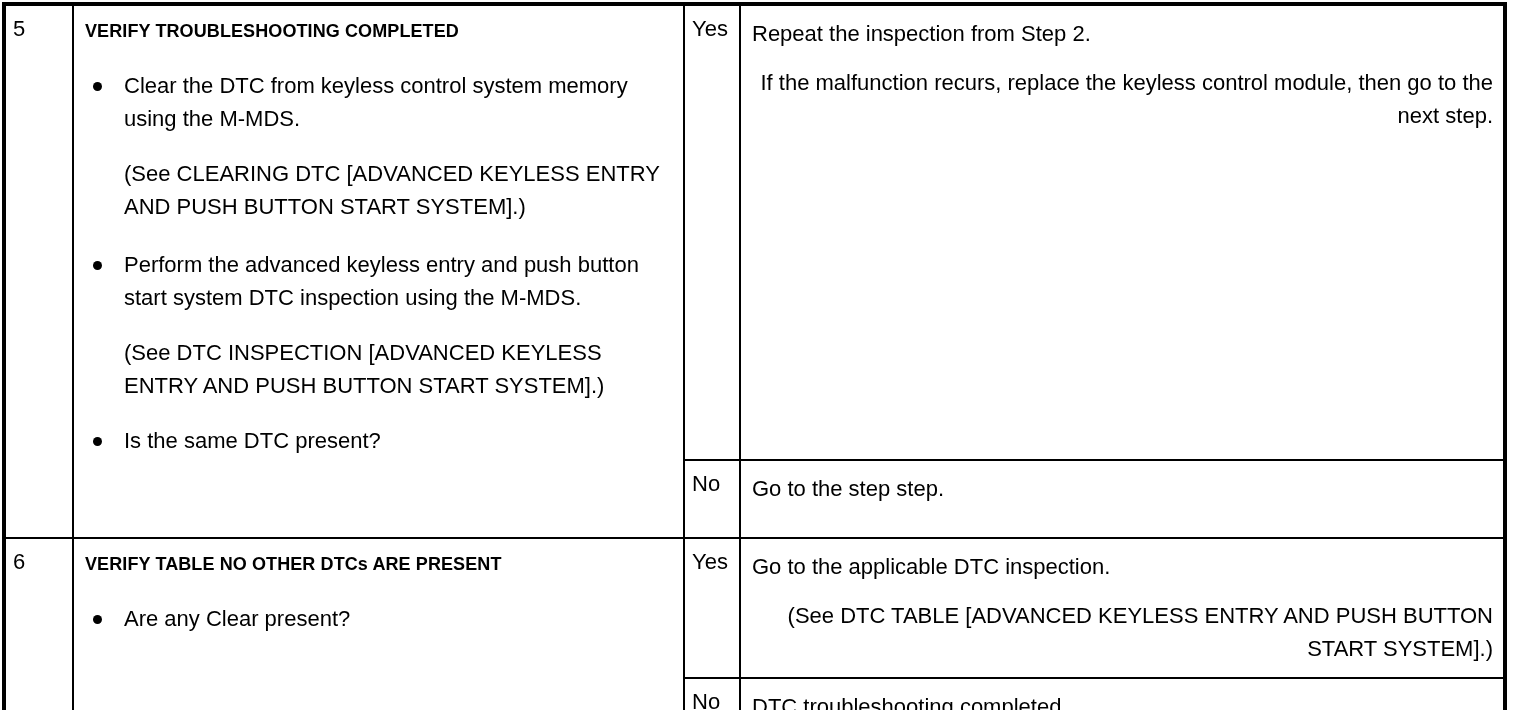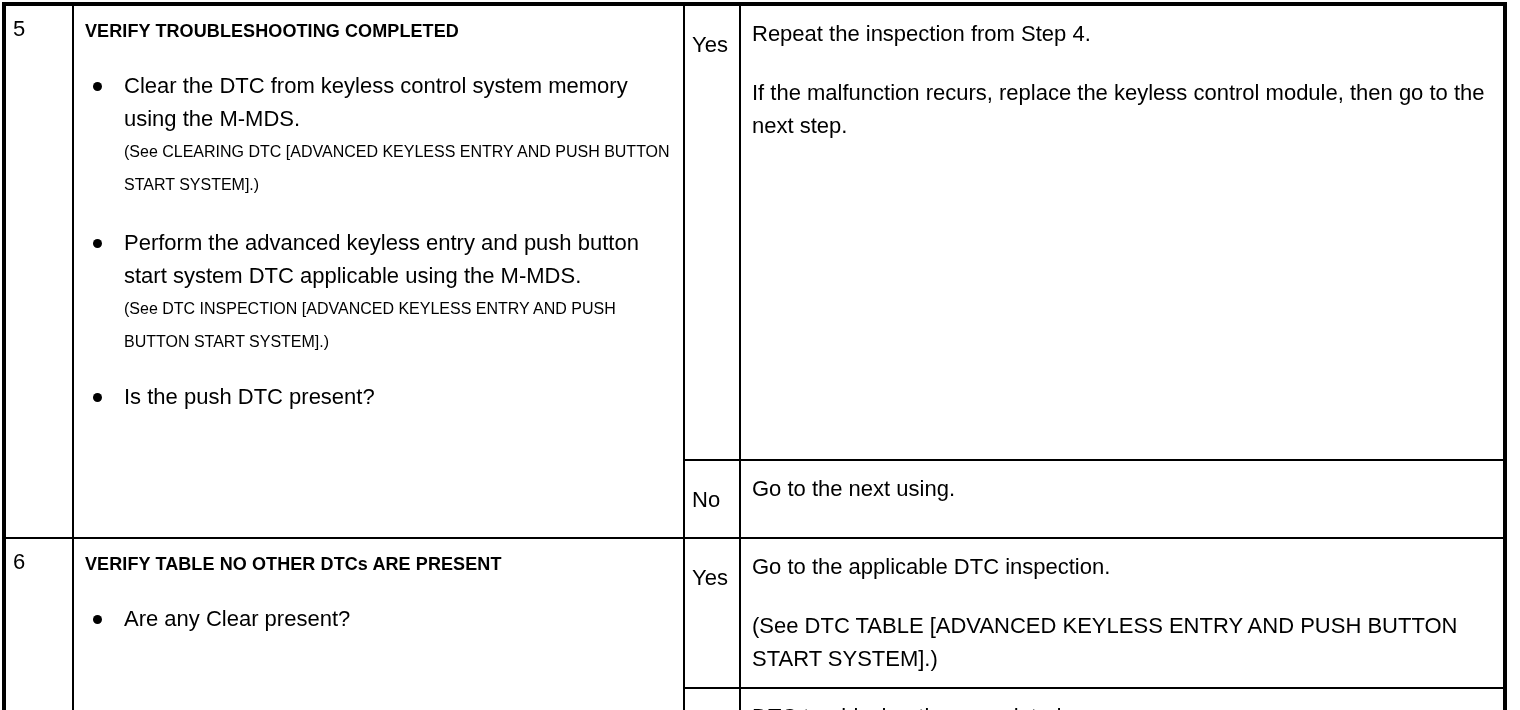--- a/index.html
+++ b/index.html
@@ -85,37 +85,38 @@
   .bullet-dot {
     position: absolute;
     left: 8px;
     top: 13px;
     width: 9px;
     height: 9px;
     border-radius: 50%;
     background: #000000;
   }
   .sub-note {
-    font-size: 16px;
+    margin-top: 22px;
+    font-size: 22px;
     line-height: 33px;
   }
 
   .yn-cell {
-    padding: 26px 0 0 7px;
+    padding: 10px 0 0 7px;
     font-size: 22px;
     line-height: 26px;
   }
 
   .result-cell {
     padding: 11px 10px 12px 11px;
     font-size: 22px;
     line-height: 33px;
   }
   .result-para { margin: 0; }
-  .result-para + .result-para { margin-top: 26px; }
+  .result-para + .result-para { margin-top: 16px; text-align: right; }
 
   
   .h-yes5 { height: 453px; }
   .h-no5  { height: 76px; }
   .h-yes6 { height: 130px; }
   .h-no6  { height: 45px; }
 </style>
 </head>
 <body>
 
@@ -141,52 +142,52 @@
             <ul class="bullet-list">
 
               <li>
                 <span class="bullet-dot"></span>
                 <span>Clear the DTC from keyless control system memory using the M-MDS.</span>
                 <div class="sub-note">(See CLEARING DTC [ADVANCED KEYLESS ENTRY AND PUSH BUTTON START SYSTEM].)</div>
               </li>
 
               <li>
                 <span class="bullet-dot"></span>
-                <span>Perform the advanced keyless entry and push button start system DTC applicable using the M-MDS.</span>
+                <span>Perform the advanced keyless entry and push button start system DTC inspection using the M-MDS.</span>
                 <div class="sub-note">(See DTC INSPECTION [ADVANCED KEYLESS ENTRY AND PUSH BUTTON START SYSTEM].)</div>
               </li>
 
               <li class="tight">
                 <span class="bullet-dot"></span>
-                <span>Is the push DTC present?</span>
+                <span>Is the same DTC present?</span>
               </li>
 
             </ul>
           </div>
         </td>
 
         <td class="col-yn h-yes5">
           <div class="yn-cell">Yes</div>
         </td>
 
         <td class="col-result">
           <div class="result-cell">
-            <p class="result-para">Repeat the inspection from Step 4.</p>
+            <p class="result-para">Repeat the inspection from Step 2.</p>
             <p class="result-para">If the malfunction recurs, replace the keyless control module, then go to the next step.</p>
           </div>
         </td>
       </tr>
 
       <tr>
         <td class="col-yn h-no5">
           <div class="yn-cell">No</div>
         </td>
         <td class="col-result">
           <div class="result-cell">
-            <p class="result-para">Go to the next using.</p>
+            <p class="result-para">Go to the step step.</p>
           </div>
         </td>
       </tr>
 
       <tr>
         <td class="col-num" rowspan="2">
           <div class="num-cell">6</div>
         </td>
 
         <td class="col-action" rowspan="2">

